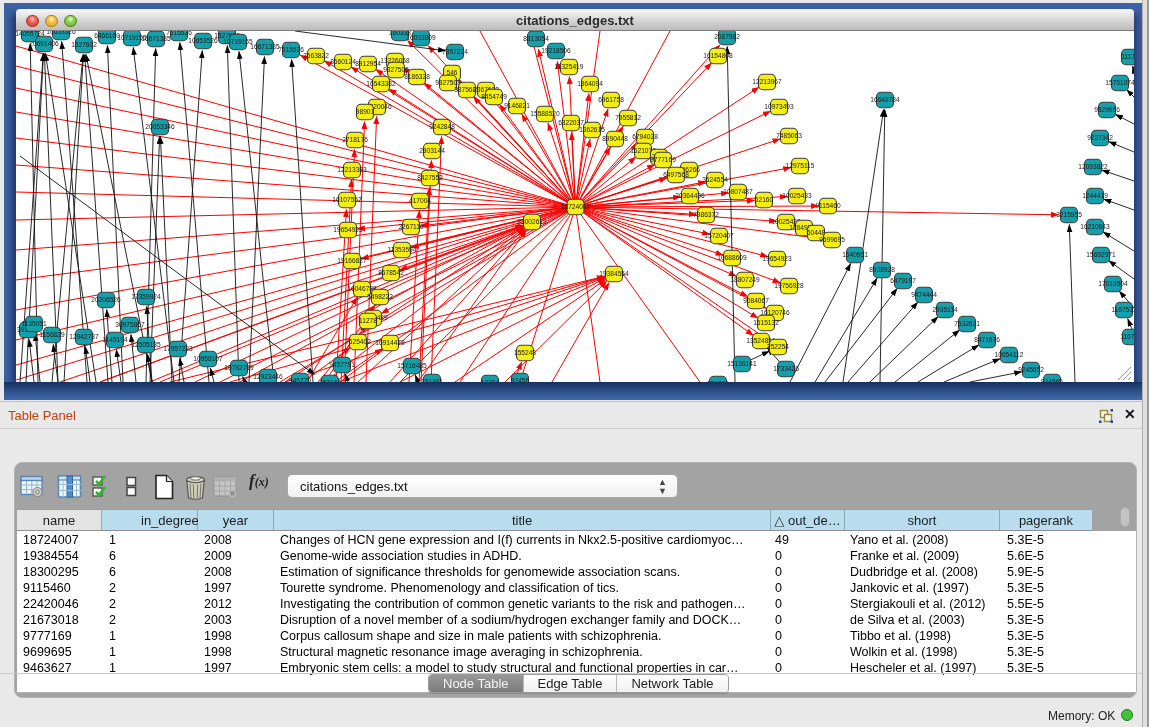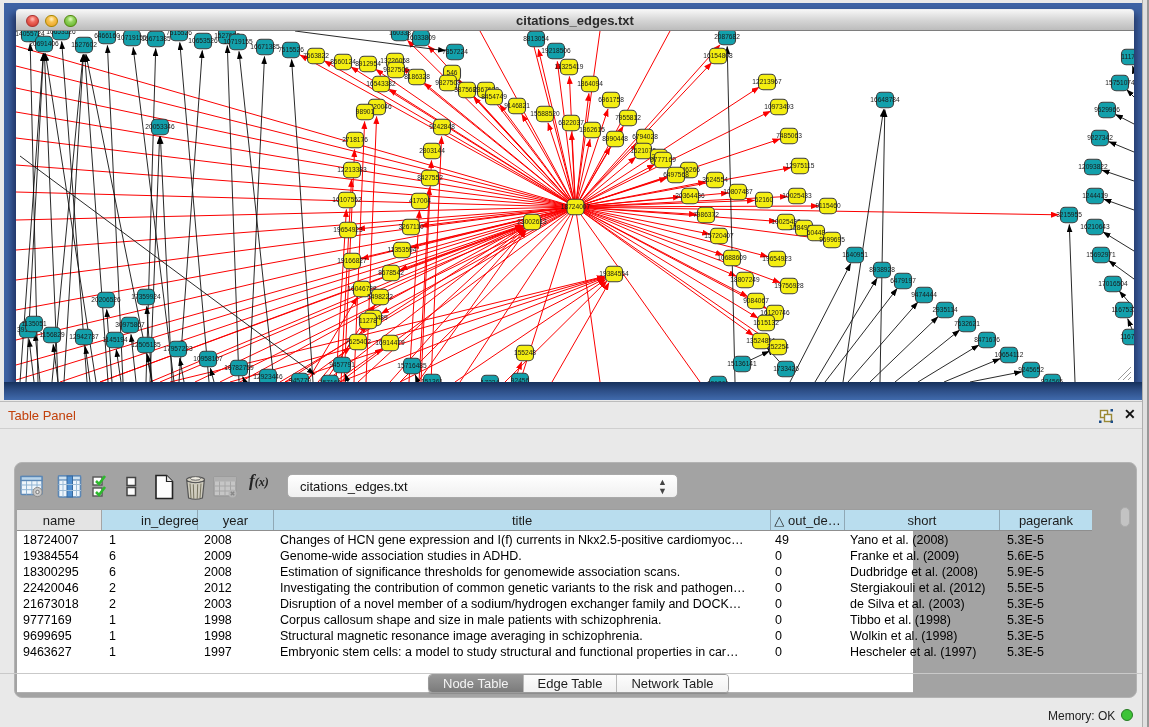--- a/index.html
+++ b/index.html
@@ -36,21 +36,21 @@
   background:linear-gradient(#ffffff,#f0f0f0); border:1px solid #a9a9a9; border-radius:5px; }
 #combo .txt { position:absolute; left:12px; top:4px; font-size:13px; color:#111; }
 #combo .arr { position:absolute; right:10px; top:3px; font-size:9px; color:#444; line-height:9px; }
 #thead { position:absolute; left:2px; top:46px; width:1075px; height:22px; display:flex;
   border-top:1px solid #9d9d9d; border-bottom:1px solid #8f8f8f; }
 #thead span { display:block; height:100%; font-size:13px; color:#1c1c1c; text-align:center;
   padding-top:3px; background:#b9ddee; border-right:1px solid #90a8b5; }
 #thead .h0 { width:85px; background:#e4e4e4; border-right:1px solid #a5a5a5; }
 #thead .h1 { width:96px;padding-left:39px; } #thead .h2 { width:76px; } #thead .h3 { width:497px; }
 #thead .h4 { width:74px; } #thead .h5 { width:155px; } #thead .h6 { width:92px; border-right:none; }
-#tbody { position:absolute; left:2px; top:68px; width:896px; height:162px; background:#fff; padding-top:2px;
+#tbody { position:absolute; left:2px; top:68px; width:1119px; height:162px; background:#fff; padding-top:2px;
   border-bottom:1px solid #b0b0b0; }
 .tr { height:16px; line-height:15.5px; white-space:nowrap; }
 .tr span { display:inline-block; font-size:12.5px; color:#000; vertical-align:top; overflow:hidden; height:16px; }
 .c0 { width:85px; padding-left:6px; }
 .c1 { width:96px; padding-left:7px; }
 .c2 { width:76px; padding-left:6px; }
 .c3 { width:497px; padding-left:6px; }
 .c4 { width:74px; padding-left:4px; }
 .c5 { width:155px; padding-left:5px; }
 .c6 { width:92px; padding-left:7px; }
@@ -658,20 +658,21 @@
         <span class="h2">year</span>
       <span class="h3">title</span>
         <span class="h4">△ out_de…</span>
         <span class="h5">short</span>
       <span class="h6">pagerank</span>
     </div>
     <div id="tbody">
 <div class="tr"><span class="c0">18724007</span><span class="c1">1</span><span class="c2">2008</span><span class="c3">Changes of HCN gene expression and I(f) currents in Nkx2.5‑positive cardiomyoc…</span><span class="c4">49</span><span class="c5">Yano et al. (2008)</span><span class="c6">5.3E-5</span></div>
 <div class="tr"><span class="c0">19384554</span><span class="c1">6</span><span class="c2">2009</span><span class="c3">Genome‑wide association studies in ADHD.</span><span class="c4">0</span><span class="c5">Franke et al. (2009)</span><span class="c6">5.6E-5</span></div>
 <div class="tr"><span class="c0">18300295</span><span class="c1">6</span><span class="c2">2008</span><span class="c3">Estimation of significance thresholds for genomewide association scans.</span><span class="c4">0</span><span class="c5">Dudbridge et al. (2008)</span><span class="c6">5.9E-5</span></div>
+<div class="tr"><span class="c0">9115460</span><span class="c1">2</span><span class="c2">1997</span><span class="c3">Tourette syndrome. Phenomenology and classification of tics.</span><span class="c4">0</span><span class="c5">Jankovic et al. (1997)</span><span class="c6">5.3E-5</span></div>
 <div class="tr"><span class="c0">22420046</span><span class="c1">2</span><span class="c2">2012</span><span class="c3">Investigating the contribution of common genetic variants to the risk and pathogen…</span><span class="c4">0</span><span class="c5">Stergiakouli et al. (2012)</span><span class="c6">5.5E-5</span></div>
 <div class="tr"><span class="c0">21673018</span><span class="c1">2</span><span class="c2">2003</span><span class="c3">Disruption of a novel member of a sodium/hydrogen exchanger family and DOCK…</span><span class="c4">0</span><span class="c5">de Silva et al. (2003)</span><span class="c6">5.3E-5</span></div>
 <div class="tr"><span class="c0">9777169</span><span class="c1">1</span><span class="c2">1998</span><span class="c3">Corpus callosum shape and size in male patients with schizophrenia.</span><span class="c4">0</span><span class="c5">Tibbo et al. (1998)</span><span class="c6">5.3E-5</span></div>
 <div class="tr"><span class="c0">9699695</span><span class="c1">1</span><span class="c2">1998</span><span class="c3">Structural magnetic resonance image averaging in schizophrenia.</span><span class="c4">0</span><span class="c5">Wolkin et al. (1998)</span><span class="c6">5.3E-5</span></div>
 <div class="tr"><span class="c0">9463627</span><span class="c1">1</span><span class="c2">1997</span><span class="c3">Embryonic stem cells: a model to study structural and functional properties in car…</span><span class="c4">0</span><span class="c5">Hescheler et al. (1997)</span><span class="c6">5.3E-5</span></div>
     </div>
   </div>
   <div id="tabline"></div>
   <div id="tabs">
     <div class="tab sel">Node Table</div>

